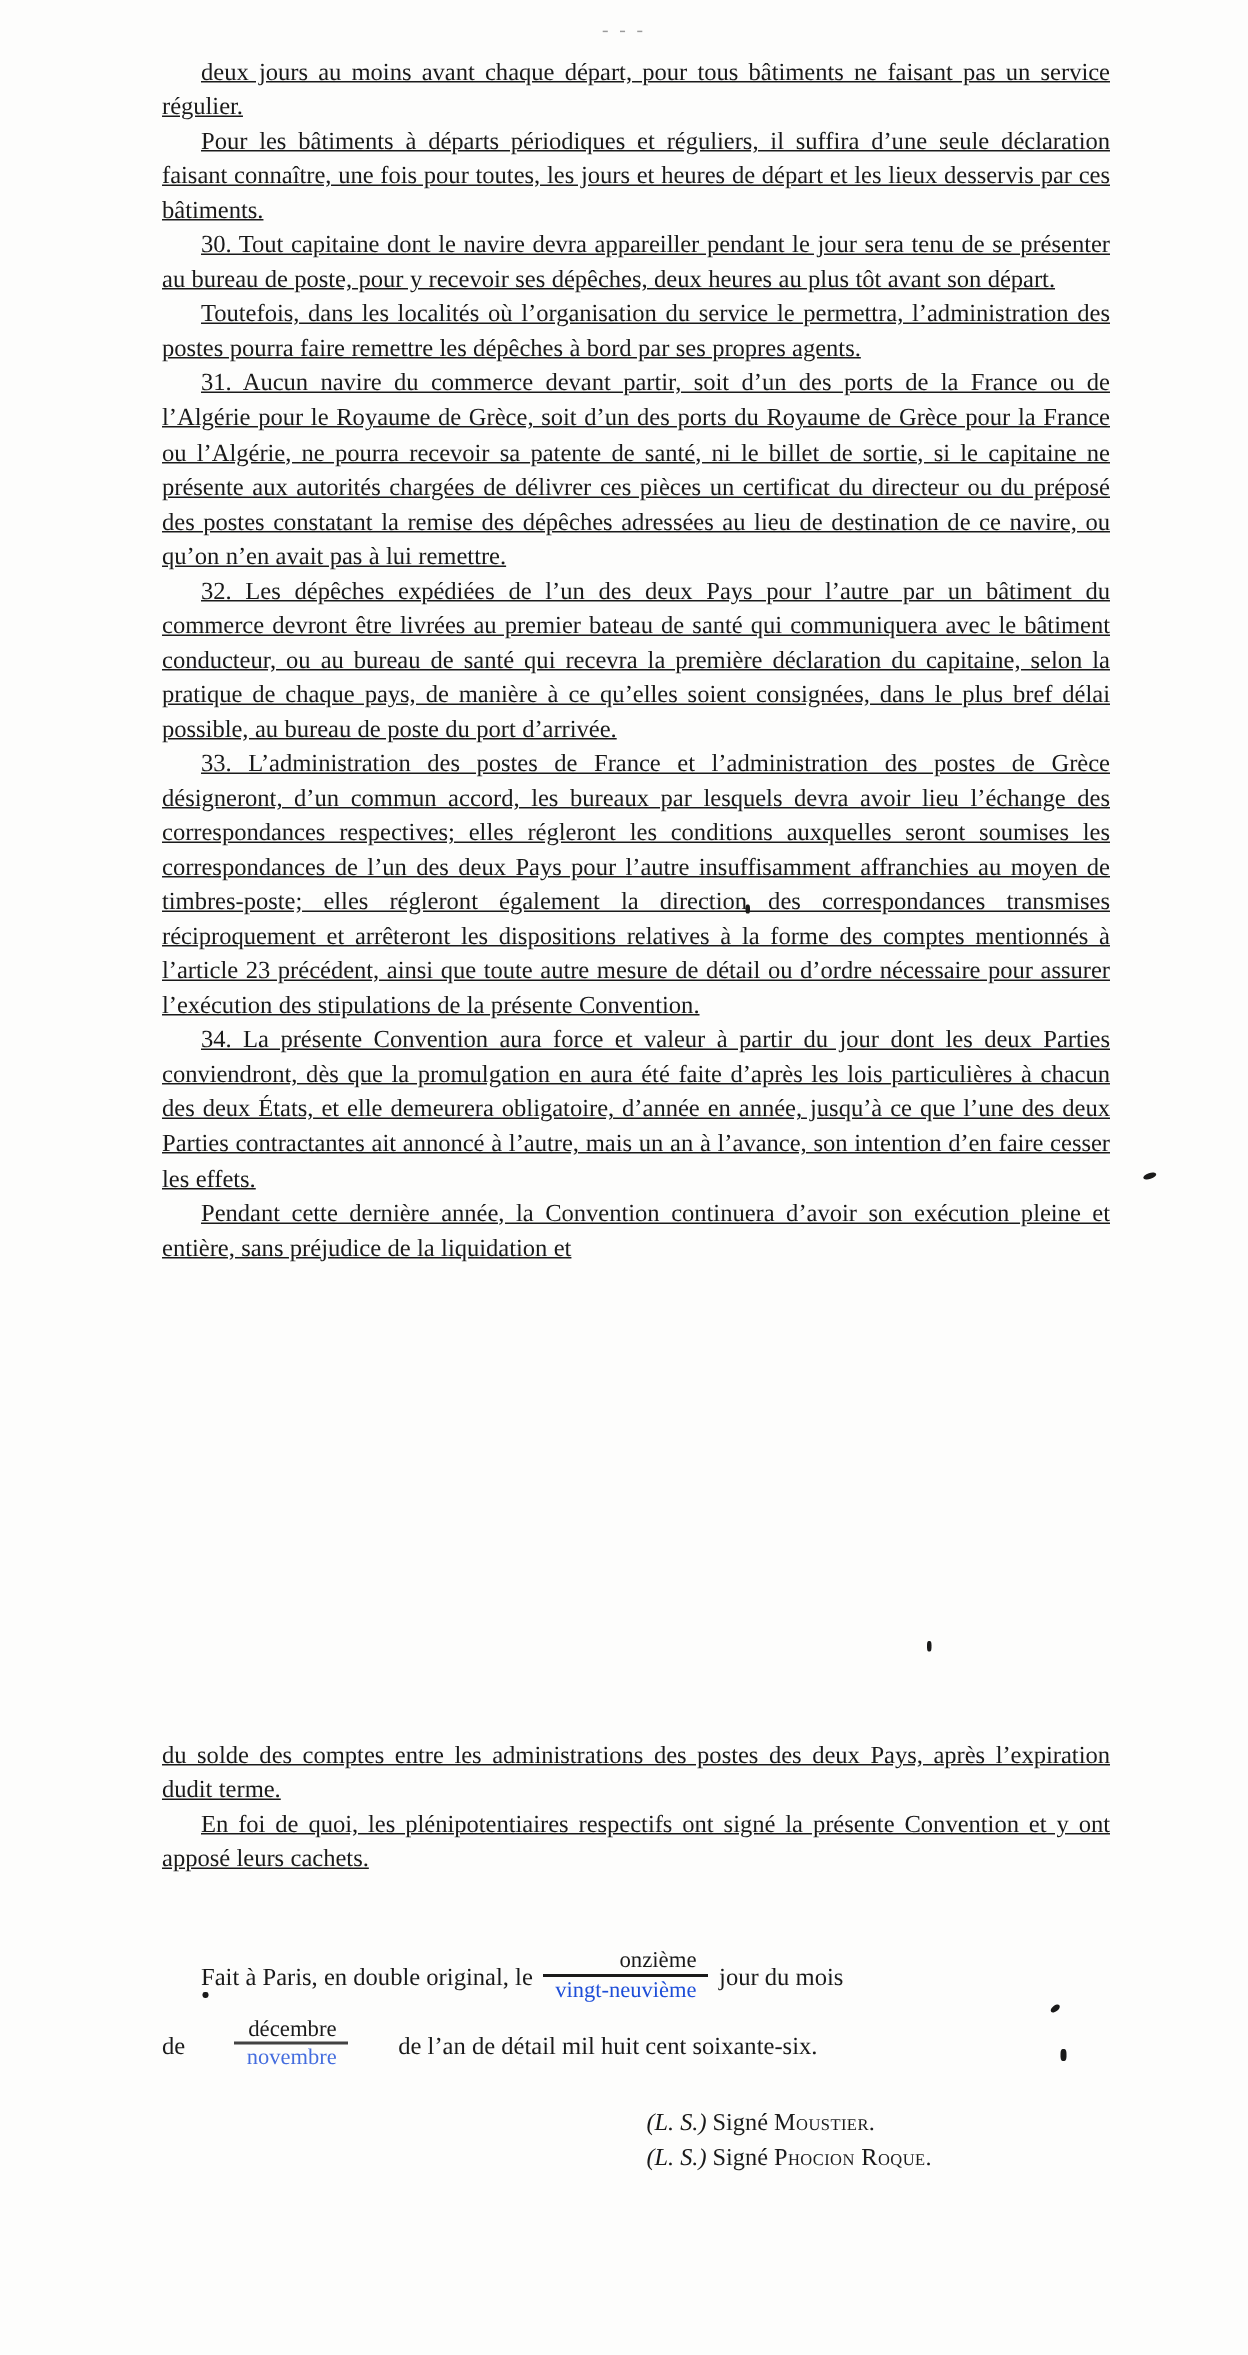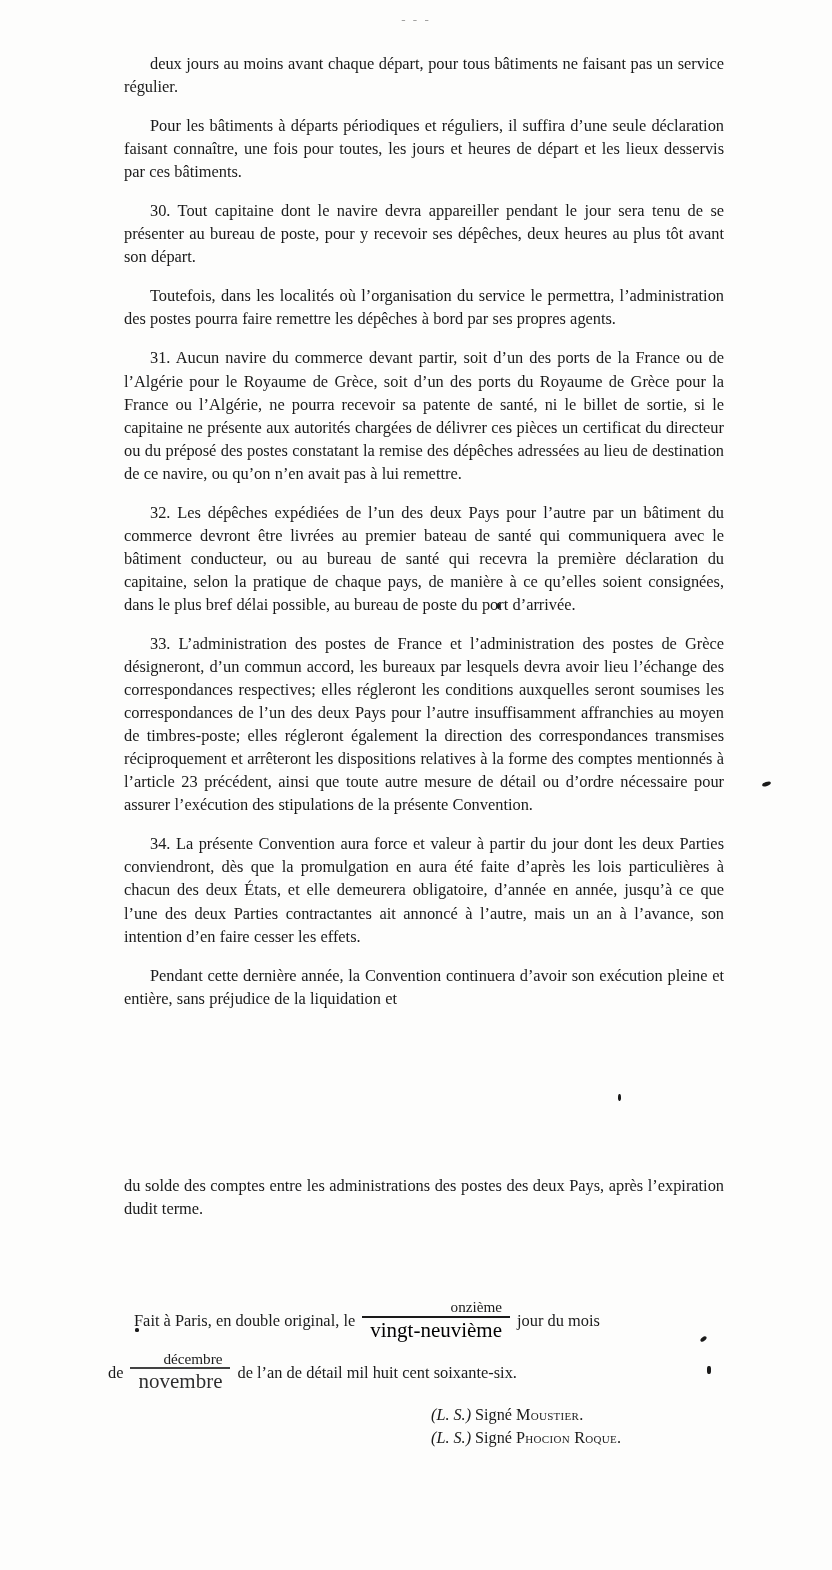--- a/index.html
+++ b/index.html
@@ -41,69 +41,70 @@
 
   .textblock {
     position: absolute;
     left: 108px;
     width: 632px;
   }
   .block-upper { top: 36px; }
   .block-lower { top: 1158px; }
 
   p.para {
-    margin: 16px;
+    margin: 0;
     text-align: justify;
     text-justify: inter-word;
     font-size: 16.4px;
     line-height: 23.05px;
     text-indent: 26px;
     letter-spacing: -0.02px;
     word-spacing: 0.2px;
+    text-decoration: underline;
     -webkit-font-smoothing: none;
   }
   p.para.noindent { text-indent: 0; }
   p.para:last-child { margin-bottom: 0; }
 
   .closing {
     position: absolute;
     left: 108px;
     width: 632px;
     top: 1300px;
     font-size: 16.4px;
     line-height: 23.05px;
   }
   .closing-line {
     display: flex;
     align-items: center;
     flex-wrap: nowrap;
     white-space: nowrap;
   }
   .closing-line.l1 { padding-left: 26px; margin-bottom: 10px; }
-  .closing-line.l2 { padding-left: 0; }
+  .closing-line.l2 { padding-left: 0; gap: 26px; }
 
   .frac {
     display: inline-flex;
     flex-direction: column;
     align-items: flex-end;
     vertical-align: middle;
     margin: 0 7px;
     line-height: 1.02;
     position: relative;
     top: -1px;
   }
   .frac .num {
     font-size: 15.2px;
     padding: 0 8px 1px 8px;
   }
   .frac .den {
-    font-size: 21px;
+    font-size: 15px;
     padding: 2px 8px 0 8px;
     border-top: 2px solid #1a1a1a;
-    color: #000000;
+    color: #1d4ed8;
   }
   .frac.faint .den { opacity: .82; }
 
   .sig {
     position: absolute;
     left: 431px;
     top: 1404px;
     font-size: 16.2px;
     line-height: 23px;
   }
@@ -142,20 +143,21 @@
     <p class="para">Toutefois, dans les localités où l’organisation du service le permettra, l’administration des postes pourra faire remettre les dépêches à bord par ses propres agents.</p>
     <p class="para">31. Aucun navire du commerce devant partir, soit d’un des ports de la France ou de l’Algérie pour le Royaume de Grèce, soit d’un des ports du Royaume de Grèce pour la France ou l’Algérie, ne pourra recevoir sa patente de santé, ni le billet de sortie, si le capitaine ne présente aux autorités chargées de délivrer ces pièces un certificat du directeur ou du préposé des postes constatant la remise des dépêches adressées au lieu de destination de ce navire, ou qu’on n’en avait pas à lui remettre.</p>
     <p class="para">32. Les dépêches expédiées de l’un des deux Pays pour l’autre par un bâtiment du commerce devront être livrées au premier bateau de santé qui communiquera avec le bâtiment conducteur, ou au bureau de santé qui recevra la première déclaration du capitaine, selon la pratique de chaque pays, de manière à ce qu’elles soient consignées, dans le plus bref délai possible, au bureau de poste du port d’arrivée.</p>
     <p class="para">33. L’administration des postes de France et l’administration des postes de Grèce désigneront, d’un commun accord, les bureaux par lesquels devra avoir lieu l’échange des correspondances respectives; elles régleront les conditions auxquelles seront soumises les correspondances de l’un des deux Pays pour l’autre insuffisamment affranchies au moyen de timbres-poste; elles régleront également la direction des correspondances transmises réciproquement et arrêteront les dispositions relatives à la forme des comptes mentionnés à l’article 23 précédent, ainsi que toute autre mesure de détail ou d’ordre nécessaire pour assurer l’exécution des stipulations de la présente Convention.</p>
     <p class="para">34. La présente Convention aura force et valeur à partir du jour dont les deux Parties conviendront, dès que la promulgation en aura été faite d’après les lois particulières à chacun des deux États, et elle demeurera obligatoire, d’année en année, jusqu’à ce que l’une des deux Parties contractantes ait annoncé à l’autre, mais un an à l’avance, son intention d’en faire cesser les effets.</p>
     <p class="para">Pendant cette dernière année, la Convention continuera d’avoir son exécution pleine et entière, sans préjudice de la liquidation et</p>
   </div>
 
   <div class="textblock block-lower">
     <p class="para noindent">du solde des comptes entre les administrations des postes des deux Pays, après l’expiration dudit terme.</p>
+    <p class="para">En foi de quoi, les plénipotentiaires respectifs ont signé la présente Convention et y ont apposé leurs cachets.</p>
   </div>
 
   <div class="closing">
 
     <div class="closing-line l1">
       <span>Fait à Paris, en double original, le</span>
       <span class="frac">
         <span class="num">onzième</span>
         <span class="den">vingt-neuvième</span>
       </span>

